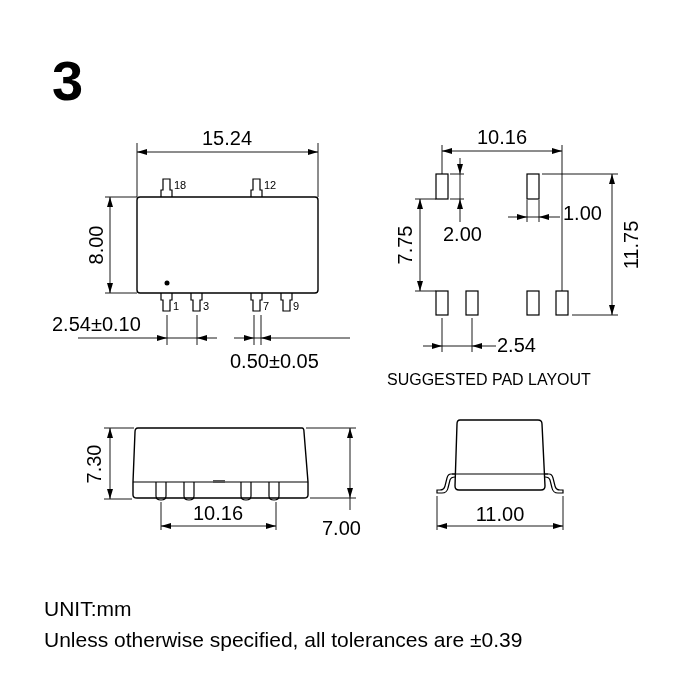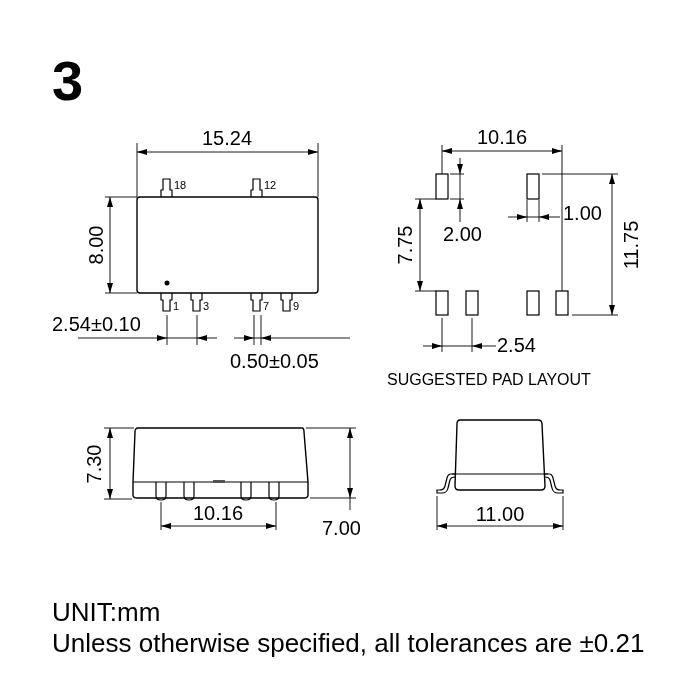--- a/index.html
+++ b/index.html
@@ -6,21 +6,21 @@
     body { width: 700px; height: 700px; position: relative; overflow: hidden; }
     svg { position: absolute; left: 0; top: 0; }
     .ln { stroke: #000; stroke-width: 1.2; fill: none; }
     .thin { stroke: #000; stroke-width: 0.9; fill: none; }
     .body { stroke: #000; stroke-width: 1.4; fill: #fff; }
     .arr { fill: #000; stroke: none; }
     .dim { font-family: "Liberation Sans", sans-serif; font-size: 20px; fill: #000; }
     .pin { font-family: "Liberation Sans", sans-serif; font-size: 11px; fill: #000; }
     .cap { font-family: "Liberation Sans", sans-serif; font-size: 16px; fill: #000; }
     .big { font-family: "Liberation Sans", sans-serif; font-size: 56px; font-weight: bold; fill: #000; }
-    .note { position: absolute; left: 52px; font-family: "Liberation Sans", sans-serif; font-size: 26px; color: #000; white-space: nowrap; }
+    .note { position: absolute; left: 44px; font-family: "Liberation Sans", sans-serif; font-size: 21px; color: #000; white-space: nowrap; }
   </style>
 </head>
 <body>
 
 <svg width="700" height="700" viewBox="0 0 700 700">
 
   <text class="big" x="52" y="100">3</text>
 
   <g>
 
@@ -168,13 +168,13 @@
     <line class="thin" x1="437" y1="496" x2="437" y2="530"></line>
     <line class="thin" x1="563" y1="496" x2="563" y2="530"></line>
     <line class="thin" x1="437" y1="526" x2="563" y2="526"></line>
     <polygon class="arr" points="437,526 447,523 447,529"></polygon>
     <polygon class="arr" points="563,526 553,523 553,529"></polygon>
     <text class="dim" x="500" y="521" text-anchor="middle">11.00</text>
   </g>
 </svg>
 
 <div class="note" style="top:597px;">UNIT:mm</div>
-<div class="note" style="top:628px;">Unless otherwise specified, all tolerances are ±0.21</div>
+<div class="note" style="top:628px;">Unless otherwise specified, all tolerances are ±0.39</div>
 
 </body></html>

